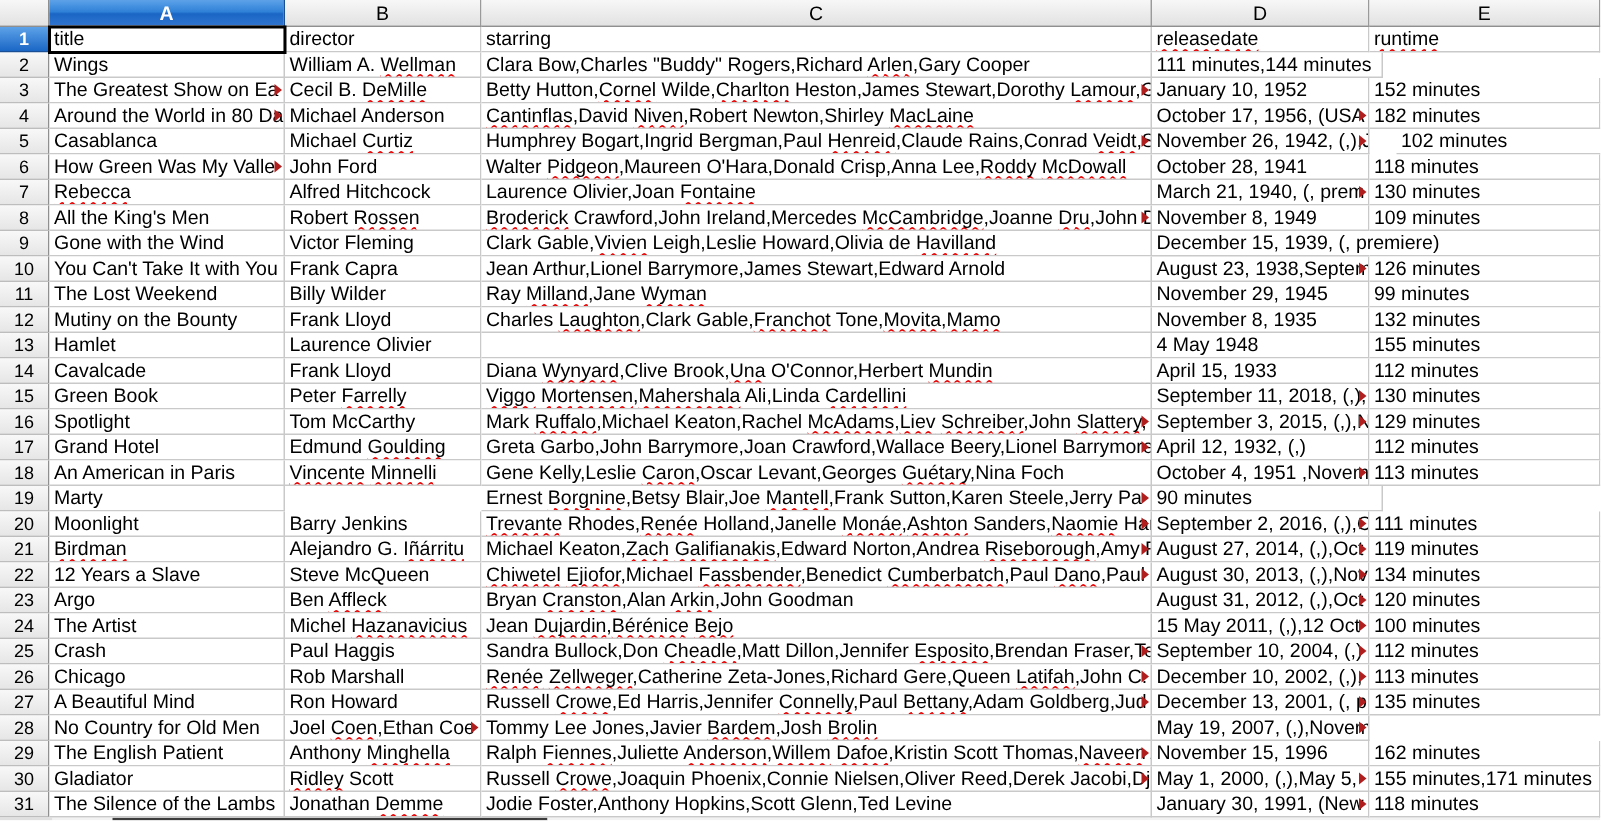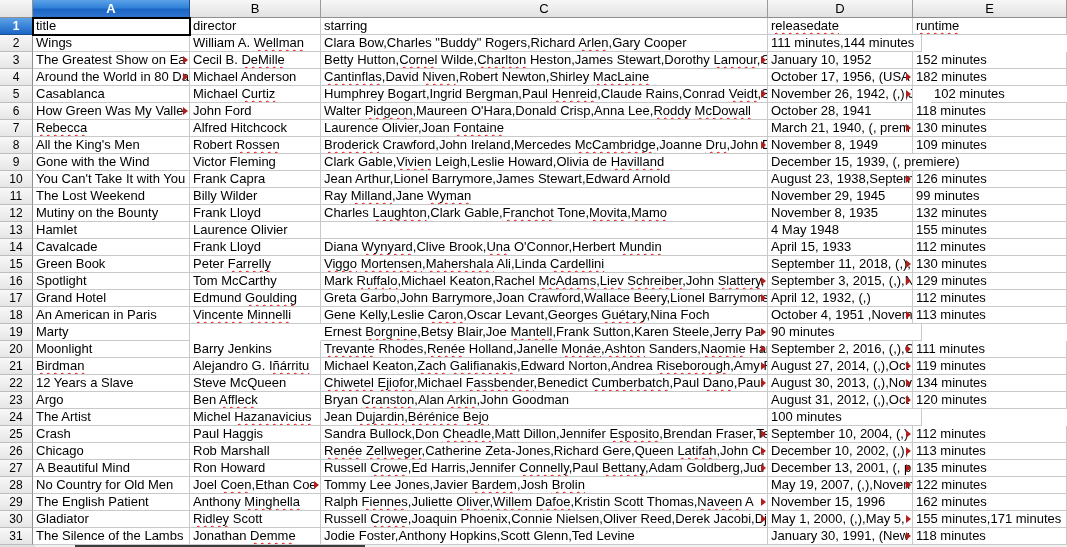--- a/index.html
+++ b/index.html
@@ -253,20 +253,21 @@
         <div class="cell" style="width: 131px;">Ben <span class="ms">Affleck</span></div>
         <div class="cell" style="width: 447px;">Bryan <span class="ms">Cranston</span>,Alan <span class="ms">Arkin</span>,John Goodman</div>
         <div class="cell" style="width: 145px;">August 31, 2012, (,),Oct<span class="tm"></span></div>
         <div class="cell" style="width: 154px;">120 minutes</div>
       </div>
       <div class="grid-row">
         <div class="row-h">24</div>
         <div class="cell" style="width: 157px;">The Artist</div>
         <div class="cell" style="width: 131px;">Michel <span class="ms">Hazanavicius</span></div>
         <div class="cell" style="width: 447px;">Jean <span class="ms">Dujardin</span>,<span class="ms">Bérénice</span> <span class="ms">Bejo</span></div>
+        <div class="cell" style="width: 145px;">15 May 2011, (,),12 Oct<span class="tm"></span></div>
         <div class="cell" style="width: 154px;">100 minutes</div>
       </div>
       <div class="grid-row">
         <div class="row-h">25</div>
         <div class="cell" style="width: 157px;">Crash</div>
         <div class="cell" style="width: 131px;">Paul Haggis</div>
         <div class="cell" style="width: 447px;">Sandra Bullock,Don <span class="ms">Cheadle</span>,Matt Dillon,Jennifer <span class="ms">Esposito</span>,Brendan Fraser,Te<span class="tm"></span></div>
         <div class="cell" style="width: 145px;">September 10, 2004, (,)<span class="tm"></span></div>
         <div class="cell" style="width: 154px;">112 minutes</div>
       </div>
@@ -285,27 +286,26 @@
         <div class="cell" style="width: 447px;">Russell <span class="ms">Crowe</span>,Ed Harris,Jennifer <span class="ms">Connelly</span>,Paul <span class="ms">Bettany</span>,Adam Goldberg,Jud<span class="tm"></span></div>
         <div class="cell" style="width: 145px;">December 13, 2001, (, p<span class="tm"></span></div>
         <div class="cell" style="width: 154px;">135 minutes</div>
       </div>
       <div class="grid-row">
         <div class="row-h">28</div>
         <div class="cell" style="width: 157px;">No Country for Old Men</div>
         <div class="cell" style="width: 131px;">Joel <span class="ms">Coen</span>,Ethan Coe<span class="tm"></span></div>
         <div class="cell" style="width: 447px;">Tommy Lee Jones,Javier <span class="ms">Bardem</span>,Josh <span class="ms">Brolin</span></div>
         <div class="cell" style="width: 145px;">May 19, 2007, (,),Novem<span class="tm"></span></div>
-        <div class="cell" style="width: 154px;">122 minutes</div>
       </div>
       <div class="grid-row">
         <div class="row-h">29</div>
         <div class="cell" style="width: 157px;">The English Patient</div>
         <div class="cell" style="width: 131px;">Anthony <span class="ms">Minghella</span></div>
-        <div class="cell" style="width: 447px;">Ralph <span class="ms">Fiennes</span>,Juliette <span class="ms">Oliver</span>,<span class="ms">Willem</span> <span class="ms">Dafoe</span>,Kristin Scott Thomas,<span class="ms">Naveen</span> A<span class="tm"></span></div>
+        <div class="cell" style="width: 447px;">Ralph <span class="ms">Fiennes</span>,Juliette <span class="ms">Anderson</span>,<span class="ms">Willem</span> <span class="ms">Dafoe</span>,Kristin Scott Thomas,<span class="ms">Naveen</span> A<span class="tm"></span></div>
         <div class="cell" style="width: 145px;">November 15, 1996</div>
         <div class="cell" style="width: 154px;">162 minutes</div>
       </div>
       <div class="grid-row">
         <div class="row-h">30</div>
         <div class="cell" style="width: 157px;">Gladiator</div>
         <div class="cell" style="width: 131px;"><span class="ms">Ridley</span> Scott</div>
         <div class="cell" style="width: 447px;">Russell <span class="ms">Crowe</span>,Joaquin Phoenix,Connie Nielsen,Oliver Reed,Derek Jacobi,Dji<span class="tm"></span></div>
         <div class="cell" style="width: 145px;">May 1, 2000, (,),May 5, <span class="tm"></span></div>
         <div class="cell" style="width: 154px;">155 minutes,171 minutes</div>

